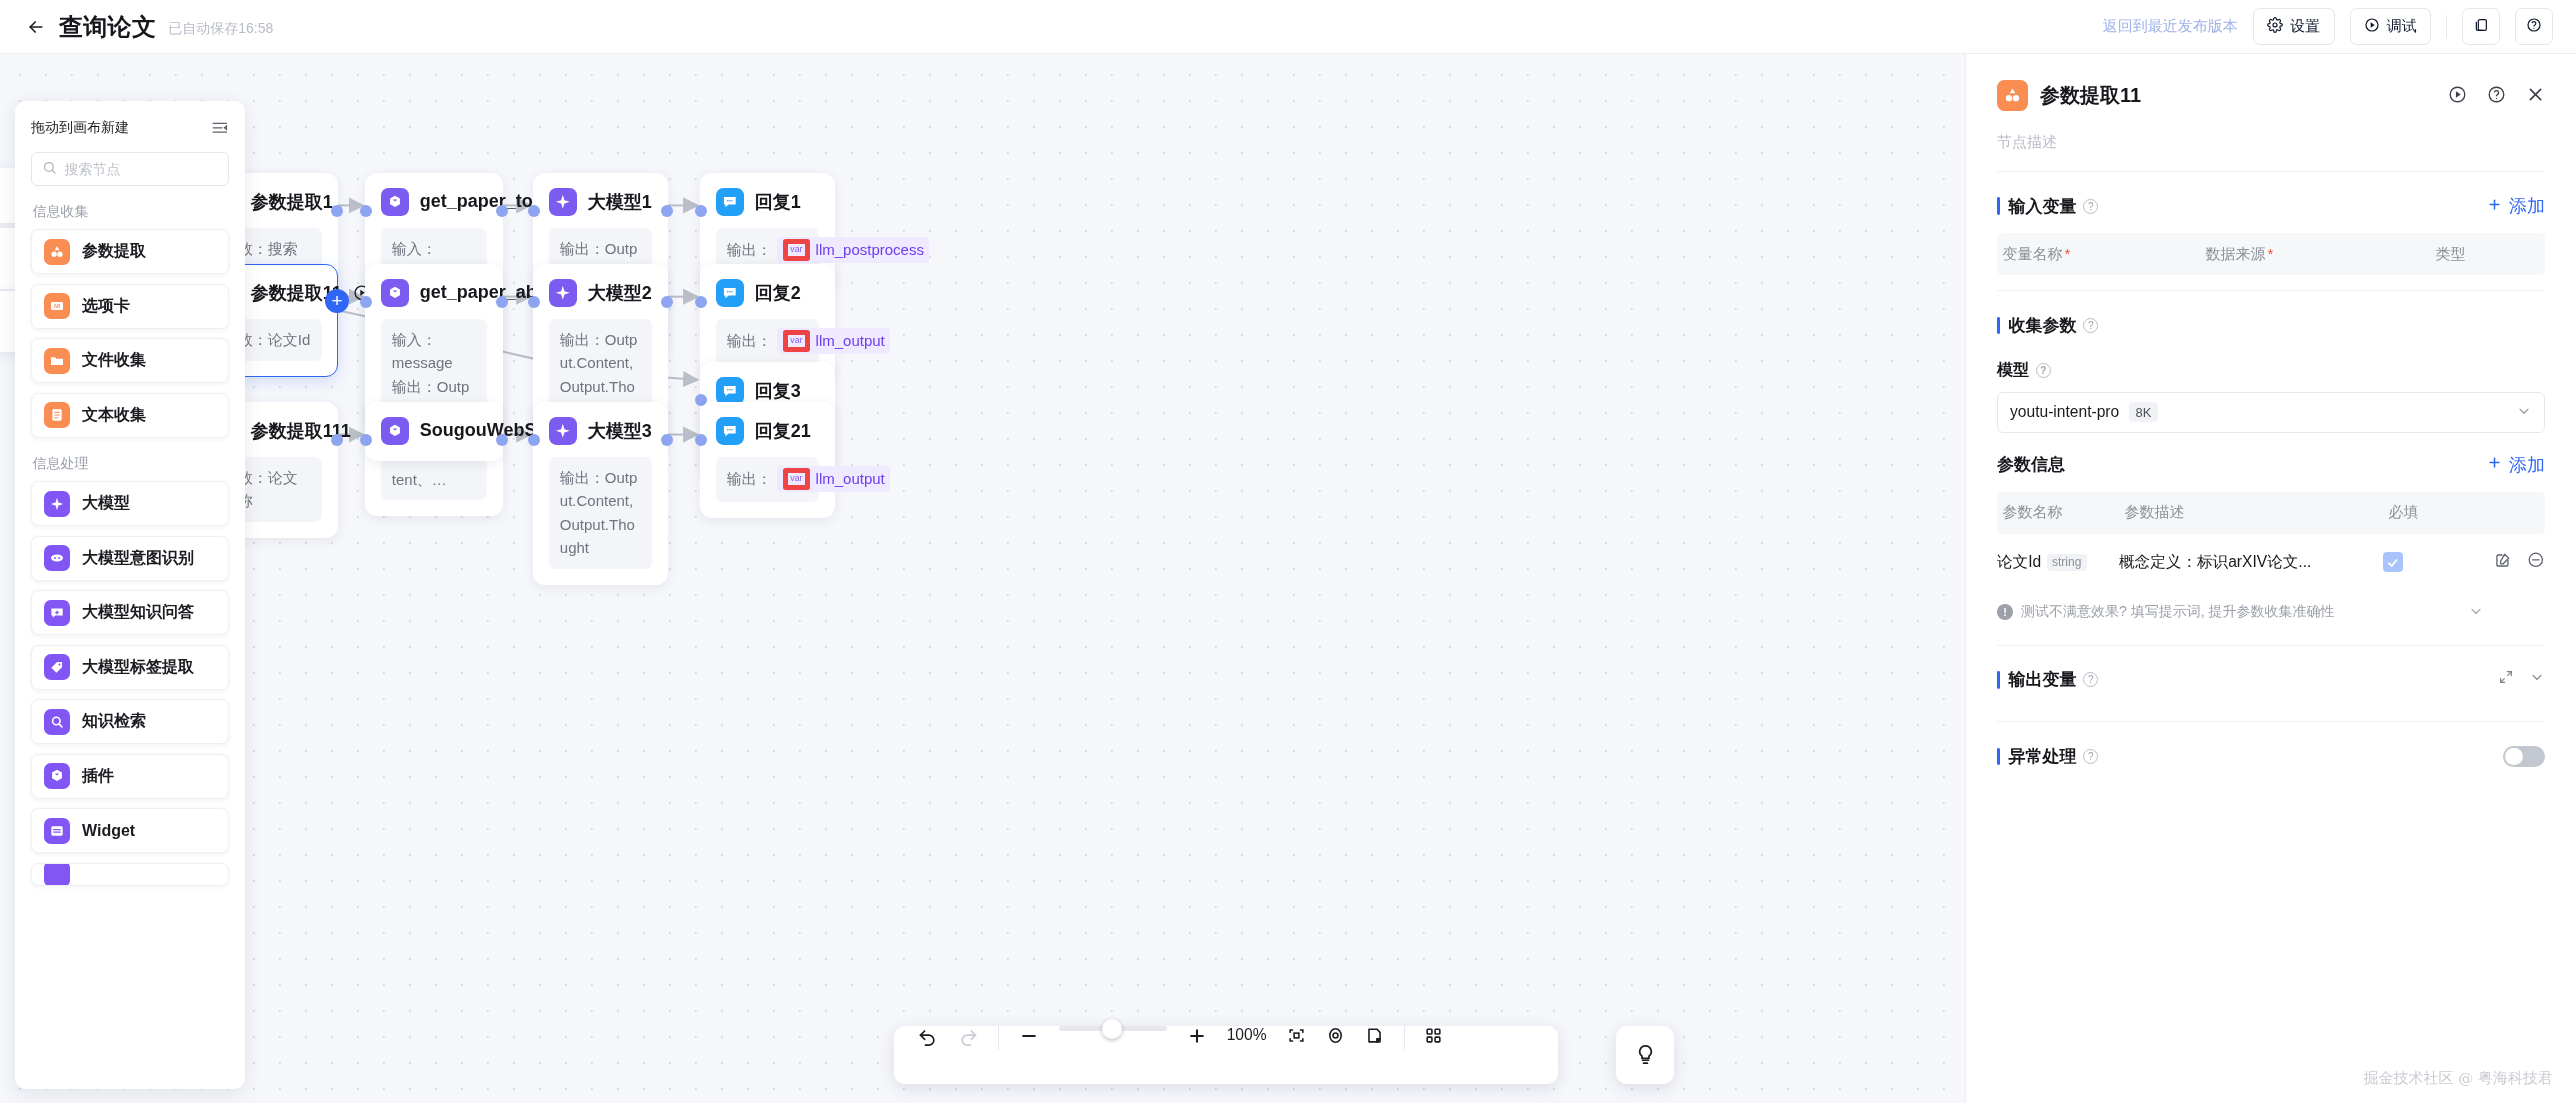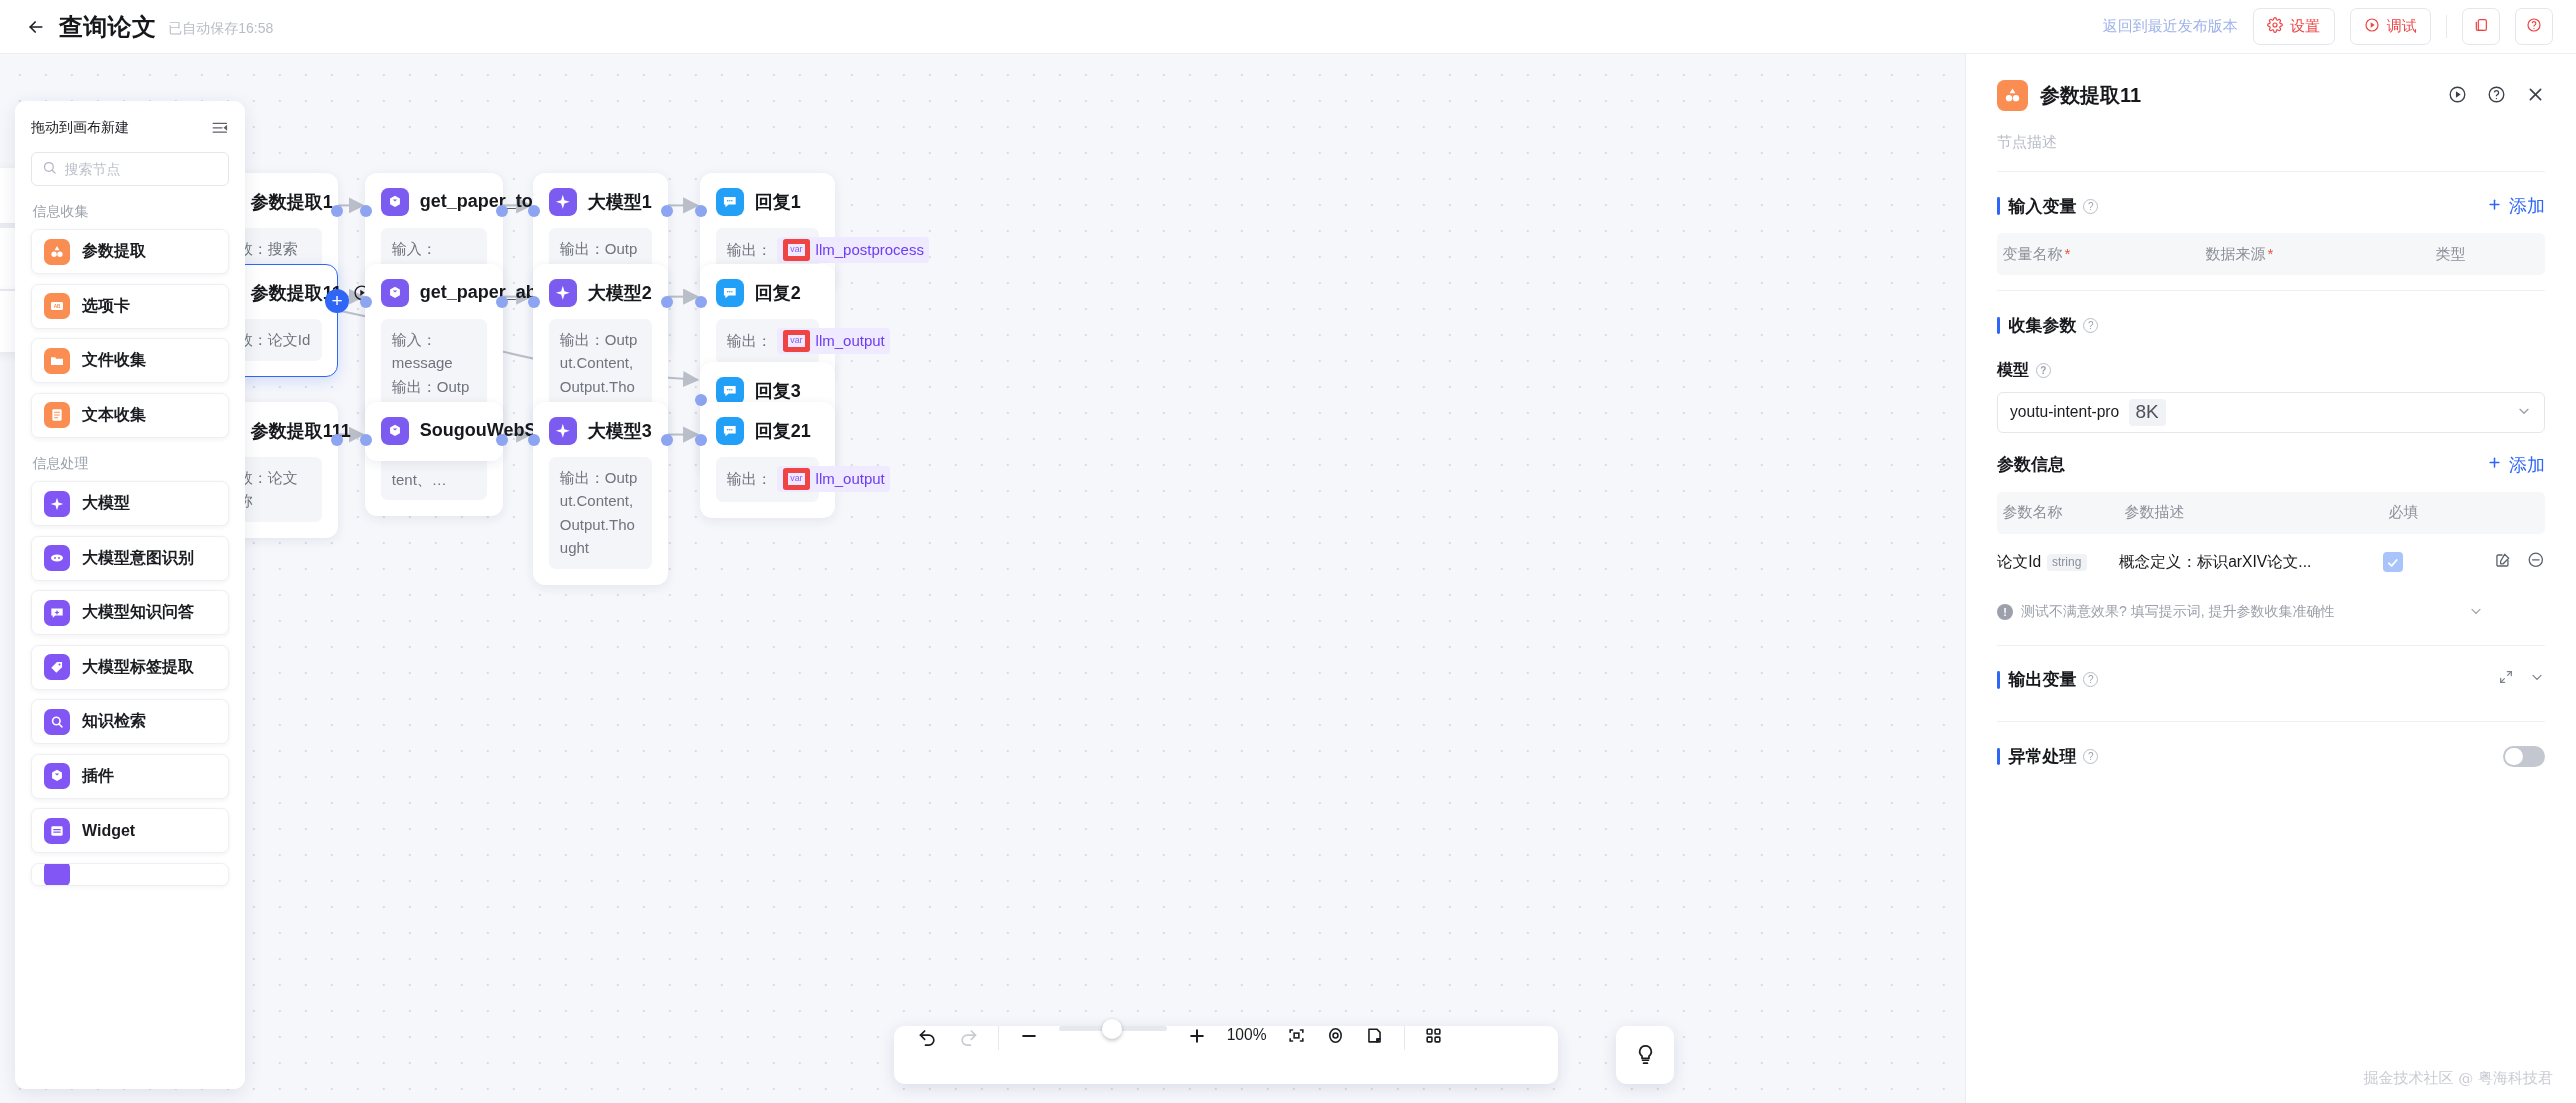--- a/index.html
+++ b/index.html
@@ -20,21 +20,21 @@
   .back-arrow { margin-left: 20px; width: 31px; height: 31px;
     display: flex; align-items: center; justify-content: center;
     color: #1b1d21; cursor: pointer; }
   .doc-title { font-size: 24px; font-weight: 700; color: #17181c; margin-left: 8px; letter-spacing: 0.3px; }
   .autosave { font-size: 14px; color: #b8bcc6; margin-left: 12px; padding-top: 5.4px; }
   .topbar-right { margin-left: auto; display: flex; align-items: center; gap: 15px; margin-right: 23px; }
   .revert-link { font-size: 15px; color: #9fb3e8; cursor: pointer; }
   .tb-btn {
     height: 37px; min-width: 37px; border: 0.7px solid #e3e6ec; border-radius: 6.8px;
     background: #fff; display: flex; align-items: center; justify-content: center;
-    gap: 6.8px; padding: 0 13.5px; font-size: 15px; color: #ef4444; cursor: pointer;
+    gap: 6.8px; padding: 0 13.5px; font-size: 15px; color: #0f172a; cursor: pointer;
   }
   .tb-btn.icon-only { padding: 0; width: 38px; }
   .tb-sep { width: 0.7px; height: 23px; background: #e6e8ee; }
 
   
   .canvas {
     position: absolute; left: 0; top: 54px; width: 1965px; height: 1049px;
     background-color: #f6f7fb;
     background-image: radial-gradient(#d9dce6 1.4px, transparent 1.4px);
     background-size: 26px 26px;
@@ -154,21 +154,21 @@
   .empty-row { text-align: center; font-size: 15px; color: #9ba0aa; padding: 23px 0 6.8px 0; }
 
   .field-label { margin-top: 23px; display: flex; align-items: center;
     font-size: 16px; font-weight: 700; color: #17181c; }
   .select {
     margin-top: 10.8px; height: 41px; border: 0.7px solid #e3e6ec; border-radius: 6px;
     display: flex; align-items: center; padding: 0 12px; cursor: pointer;
   }
   .select .val { font-size: 15.6px; color: #1a1c20; }
   .chip { margin-left: 9.5px; background: #f1f2f5; border-radius: 4px;
-    padding: 2.7px 6.8px; font-size: 19px; color: #4c525c; }
+    padding: 2.7px 6.8px; font-size: 13px; color: #4c525c; }
   .select .caret { margin-left: auto; color: #9ba0aa; }
 
   .tbl-row { display: flex; align-items: center; height: 57px; font-size: 15.6px; color: #17181c; }
   .type-chip { background: #f1f2f5; border-radius: 3.4px; padding: 1.4px 5.4px;
     font-size: 12px; color: #8b9099; margin-left: 5.4px; }
   .ck { width: 20px; height: 20px; border-radius: 4px; background: #a9c4fb;
     display: flex; align-items: center; justify-content: center; color: #fff; }
   .row-acts { margin-left: auto; display: flex; align-items: center; gap: 16px; color: #5d626c; }
 
   .tip { display: flex; align-items: center; gap: 8px; margin-top: 12px;

